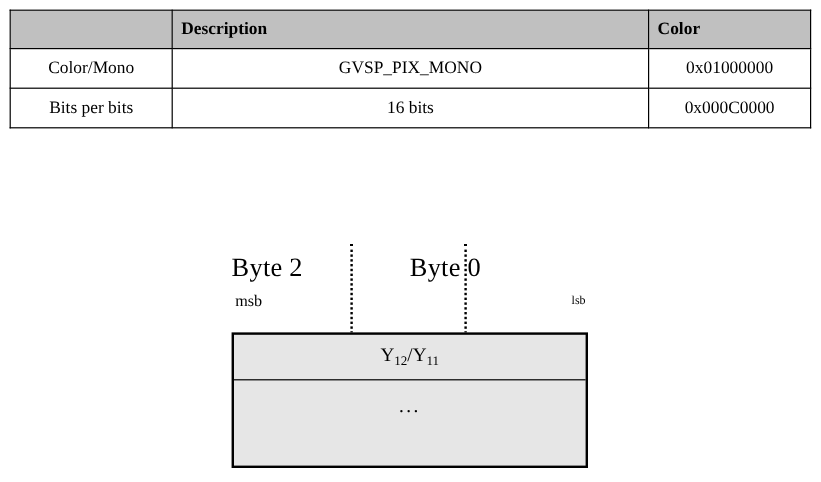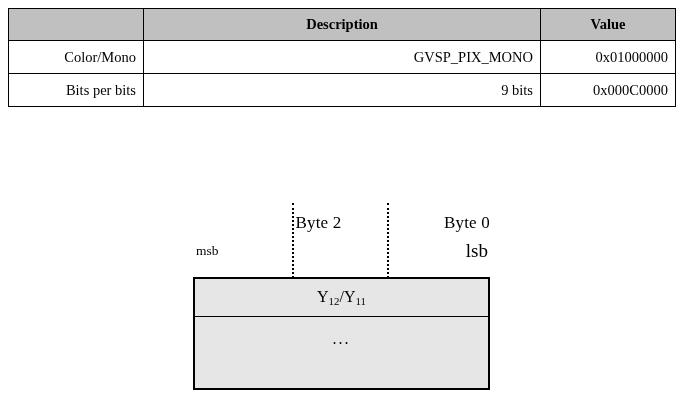--- a/index.html
+++ b/index.html
@@ -39,47 +39,47 @@
     height: 32px;
     font-size: 14.5px;
     line-height: 32px;
     vertical-align: middle;
     white-space: nowrap;
     overflow: hidden;
   }
   .pf-table thead th {
     background: #c0c0c0;
     font-weight: bold;
-    text-align: center;
+    text-align: left;
     height: 31px;
     line-height: 31px;
   }
   .pf-table thead th.blank { background: #c0c0c0; }
-  .pf-table tbody td { background: #ffffff; text-align: right; }
+  .pf-table tbody td { background: #ffffff; text-align: center; }
 
   
   .byte-diagram {
     position: absolute;
     left: 0;
     top: 186px;
     width: 684px;
     height: 216px;
   }
   .byte-labels {
     position: absolute;
     left: 193px;
     top: 22px;
     width: 297px;
     height: 30px;
     display: flex;
   }
   .byte-labels .byte-cell {
     flex: 1 1 0;
-    text-align: right;
-    font-size: 17px;
+    text-align: left;
+    font-size: 22px;
     line-height: 30px;
     letter-spacing: 0.2px;
   }
   .bit-ends {
     position: absolute;
     left: 196px;
     top: 54px;
     width: 292px;
     height: 22px;
     text-decoration: underline;
@@ -88,21 +88,21 @@
     position: absolute;
     left: 0;
     top: 0;
     font-size: 13.5px;
     line-height: 22px;
   }
   .bit-ends .lsb {
     position: absolute;
     right: 0;
     top: 0;
-    font-size: 19px;
+    font-size: 10px;
     line-height: 22px;
   }
 
   .dash-line {
     position: absolute;
     top: 17px;
     width: 0;
     height: 75px;
     border-left: 2px dotted #000;
   }
@@ -149,32 +149,32 @@
 <table class="pf-table">
   <colgroup>
     <col class="c-name">
       <col class="c-desc">
       <col class="c-value">
   </colgroup>
   <thead>
     <tr>
       <th class="blank"></th>
       <th>Description</th>
-      <th>Value</th>
+      <th>Color</th>
     </tr>
   </thead>
   <tbody>
     <tr>
       <td>Color/Mono</td>
       <td>GVSP_PIX_MONO</td>
       <td>0x01000000</td>
     </tr>
     <tr>
       <td>Bits per bits</td>
-      <td>9 bits</td>
+      <td>16 bits</td>
       <td>0x000C0000</td>
     </tr>
   </tbody>
 </table>
 
 <div class="byte-diagram">
 
   <div class="byte-labels">
     <div class="byte-cell">Byte 2</div>
     <div class="byte-cell">Byte 0</div>

